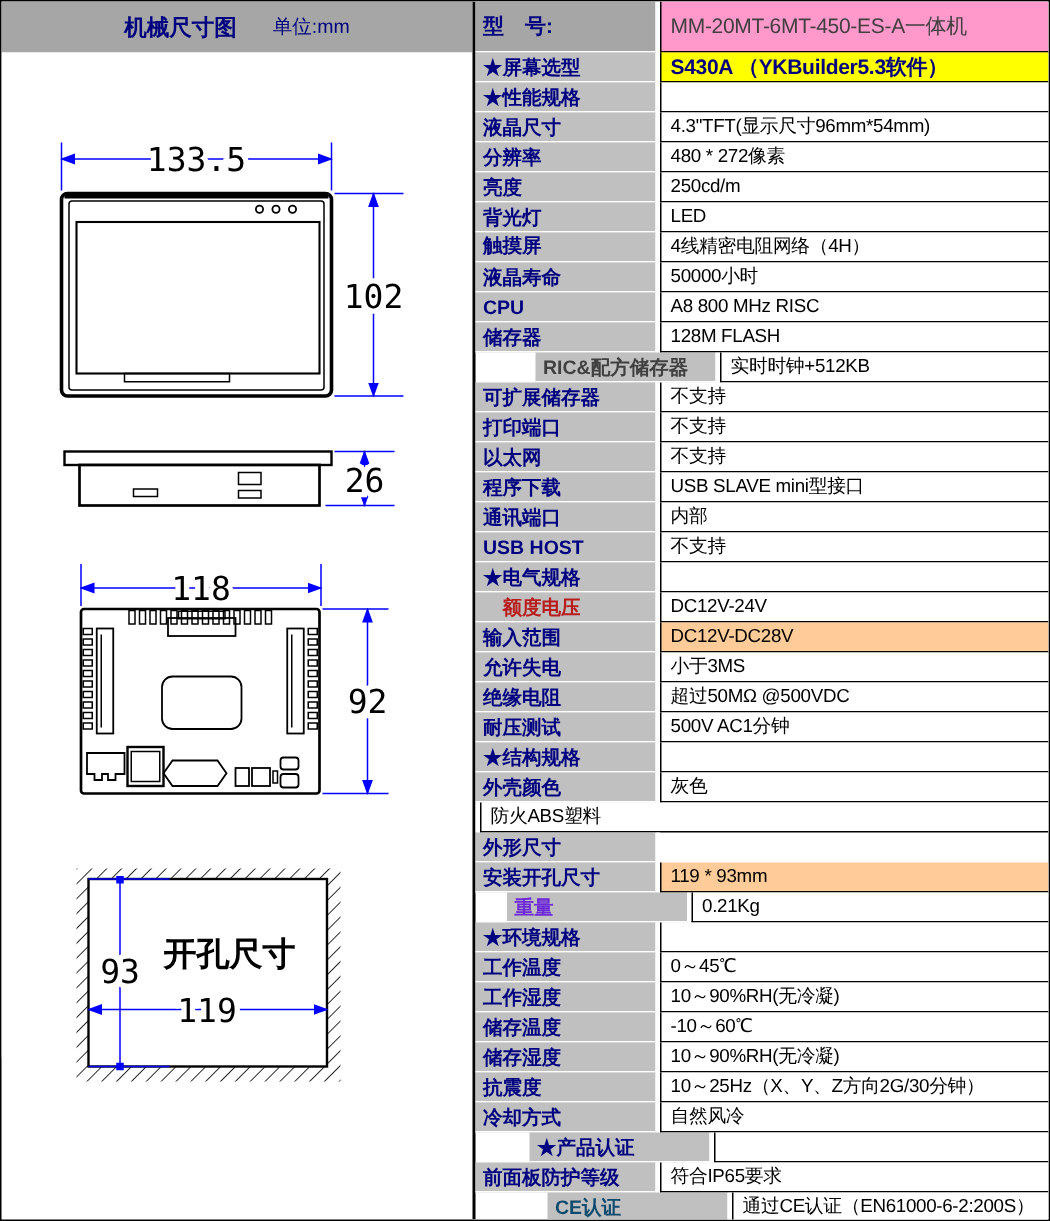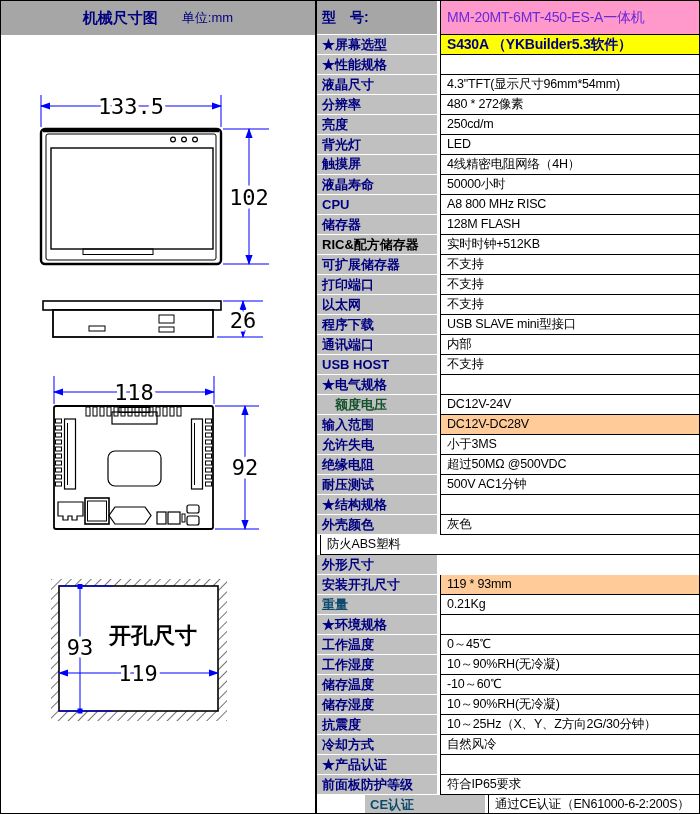--- a/index.html
+++ b/index.html
@@ -29,21 +29,21 @@
     color:#000080;font-weight:bold;font-size:13px;line-height:13px;
     display:flex;align-items:center;padding-left:5px;white-space:nowrap;overflow:hidden;
   }
   .trow.header .lbl{background:#A6A6A6;font-size:14px;}
   .gap{width:3px;background:#fff;flex:0 0 auto;}
   .val{
     flex:1;box-sizing:border-box;background:#fff;border-left:1px solid #000;border-bottom:1px solid #000;
     color:#000;font-size:12.5px;line-height:13px;letter-spacing:-0.2px;
     display:flex;align-items:center;padding-left:6px;white-space:nowrap;overflow:hidden;
   }
-  .trow.header .val{background:#FF99CC;color:#6d28d9;font-size:14px;}
+  .trow.header .val{background:#FF99CC;color:#404040;font-size:14px;}
   .val.yellow{font-weight:bold;font-size:14px;}
   .rows{display:flex;flex-direction:column;flex:1;}
   
   .part{fill:#fff;stroke:#000;}
   .partn{fill:none;stroke:#000;}
   .dim{stroke:#0000FF;stroke-width:1;fill:none;}
   .dimtxt{
     font-family:"DejaVu Sans Mono", monospace;font-size:22px;fill:#000;
     stroke:#fff;stroke-width:7;paint-order:stroke;text-anchor:middle;
   }
@@ -251,21 +251,21 @@
           <div class="lbl" style="color: rgb(0, 0, 128);">CPU</div>
           <div class="gap"></div>
           <div class="val">A8 800 MHz RISC</div>
         </div>
         <div class="trow">
           <div class="lbl" style="color: rgb(0, 0, 128);">储存器</div>
           <div class="gap"></div>
           <div class="val">128M FLASH</div>
         </div>
         <div class="trow">
-          <div class="lbl" style="color: #000000;">RIC&amp;配方储存器</div>
+          <div class="lbl" style="color: #404040; margin-left: 40px;">RIC&amp;配方储存器</div>
           <div class="gap"></div>
           <div class="val">实时时钟+512KB</div>
         </div>
         <div class="trow">
           <div class="lbl" style="color: rgb(0, 0, 128);">可扩展储存器</div>
           <div class="gap"></div>
           <div class="val">不支持</div>
         </div>
         <div class="trow">
           <div class="lbl" style="color: rgb(0, 0, 128);">打印端口</div>
@@ -291,21 +291,21 @@
           <div class="lbl" style="color: rgb(0, 0, 128);">USB HOST</div>
           <div class="gap"></div>
           <div class="val">不支持</div>
         </div>
         <div class="trow">
           <div class="lbl" style="color: rgb(0, 0, 128);">★电气规格</div>
           <div class="gap"></div>
           <div class="val section"></div>
         </div>
         <div class="trow">
-          <div class="lbl" style="color: #14532d; padding-left: 18px;">额度电压</div>
+          <div class="lbl" style="color: #b91c1c; padding-left: 18px;">额度电压</div>
           <div class="gap"></div>
           <div class="val">DC12V-24V</div>
         </div>
         <div class="trow">
           <div class="lbl" style="color: rgb(0, 0, 128);">输入范围</div>
           <div class="gap"></div>
           <div class="val peach" style="background: rgb(255, 204, 153);">DC12V-DC28V</div>
         </div>
         <div class="trow">
           <div class="lbl" style="color: rgb(0, 0, 128);">允许失电</div>
@@ -340,21 +340,21 @@
           <div class="lbl" style="color: rgb(0, 0, 128);">外形尺寸</div>
           <div class="gap"></div>
           <div class="val peach" style="background: rgb(255, 204, 153); margin-top: 44px;">133.5 * 102 * 26mm</div>
         </div>
         <div class="trow">
           <div class="lbl" style="color: rgb(0, 0, 128);">安装开孔尺寸</div>
           <div class="gap"></div>
           <div class="val peach" style="background: rgb(255, 204, 153);">119 * 93mm</div>
         </div>
         <div class="trow">
-          <div class="lbl" style="color: #0c4a6e;">重量</div>
+          <div class="lbl" style="color: #6d28d9; margin-left: 21px;">重量</div>
           <div class="gap"></div>
           <div class="val">0.21Kg</div>
         </div>
         <div class="trow">
           <div class="lbl" style="color: rgb(0, 0, 128);">★环境规格</div>
           <div class="gap"></div>
           <div class="val section"></div>
         </div>
         <div class="trow">
           <div class="lbl" style="color: rgb(0, 0, 128);">工作温度</div>
@@ -380,21 +380,21 @@
           <div class="lbl" style="color: rgb(0, 0, 128);">抗震度</div>
           <div class="gap"></div>
           <div class="val">10～25Hz（X、Y、Z方向2G/30分钟）</div>
         </div>
         <div class="trow">
           <div class="lbl" style="color: rgb(0, 0, 128);">冷却方式</div>
           <div class="gap"></div>
           <div class="val">自然风冷</div>
         </div>
         <div class="trow">
-          <div class="lbl" style="color: rgb(0, 0, 128);">★产品认证</div>
+          <div class="lbl" style="color: rgb(0, 0, 128); margin-left: 36px;">★产品认证</div>
           <div class="gap"></div>
           <div class="val section"></div>
         </div>
         <div class="trow">
           <div class="lbl" style="color: rgb(0, 0, 128);">前面板防护等级</div>
           <div class="gap"></div>
           <div class="val">符合IP65要求</div>
         </div>
         <div class="trow">
           <div class="lbl" style="color: #0c4a6e; margin-left: 48px;">CE认证</div>

